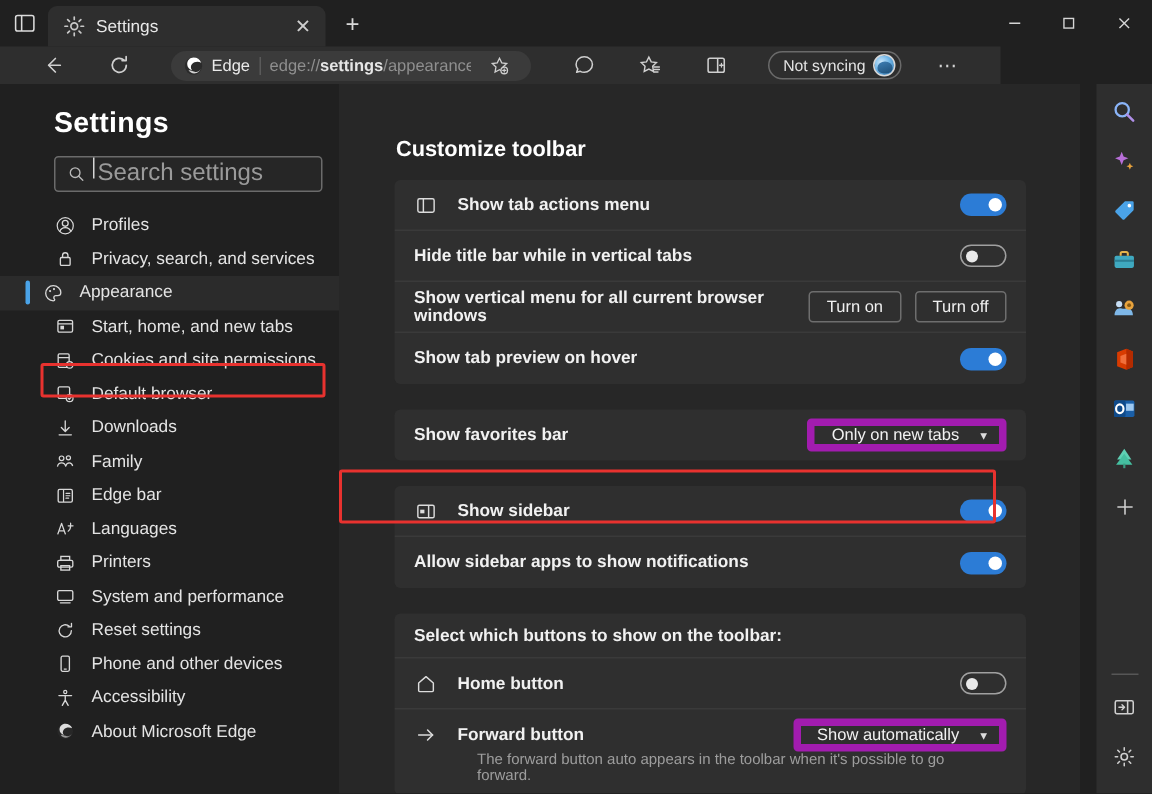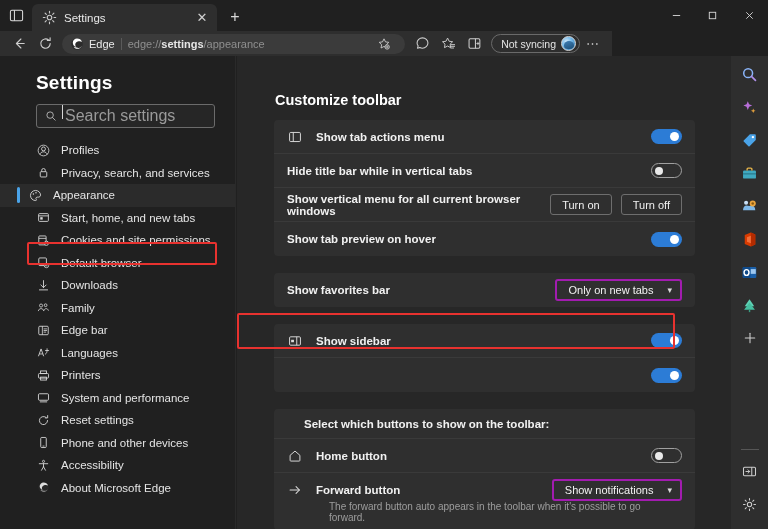--- a/index.html
+++ b/index.html
@@ -42,22 +42,22 @@
     position: absolute; right: 0; top: 0; display: flex; height: 31px;
   }
   .wc {
     width: 36px; height: 31px; display: flex; align-items: center; justify-content: center;
     color: #d6d6d6; font-size: 11px;
   }
   .wc.close { width: 38px; }
 
   
   .toolbar {
-    position: absolute; top: 31px; left: 0; width: 612px; height: 25px;
-    background: #2e2e2e; display: flex; align-items: center; padding: 0 6px; gap: 0;
+    position: absolute; top: 31px; left: 0; width: 667px; height: 25px;
+    background: #2e2e2e; display: flex; align-items: center; padding: 0 22px; gap: 18px;
   }
   .tb-btn {
     width: 26px; height: 21px; display: flex; align-items: center; justify-content: center;
     color: #c9c9c9; border-radius: 4px; flex: 0 0 auto;
   }
   .omnibox {
     flex: 1 1 auto; height: 20px; background: #3b3b3b; border-radius: 11px;
     display: flex; align-items: center; padding: 0 8px; margin: 0 4px; gap: 6px;
     min-width: 0; position: relative;
   }
@@ -115,21 +115,21 @@
     content:""; position:absolute; left:17px; top:3px; width:2.5px; height:16px;
     background:#4aa3e8; border-radius:2px;
   }
   .nav-annot {
     position: absolute; left: 27px; top: 186px; width: 190px; height: 23px;
     border: 2px solid #e8322f; border-radius: 2px; pointer-events: none;
   }
 
   
   .content-pane {
-    position: absolute; left: 237px; top: 0; width: 494px; height: 473px;
+    position: absolute; left: 226px; top: 0; width: 494px; height: 473px;
     background: #272727; overflow: hidden;
   }
   .content-inner { position: absolute; left: 0; top: -6px; width: 494px; padding: 0 36px 0 37px; }
   .section-h {
     color: #ffffff; font-size: 14.5px; font-weight: 600; padding: 42px 0 12px 1px;
   }
   .card { background: #2f2f2f; border-radius: 4px; overflow: hidden; }
   .card + .card { margin-top: 17px; }
   .row {
     min-height: 34px; display: flex; align-items: center; padding: 0 13px 0 13px;
@@ -138,40 +138,40 @@
   .row:last-child { border-bottom: none; }
   .row .ricon {
     width: 15px; height: 15px; flex: 0 0 15px; margin-right: 14px;
     display: flex; align-items: center; justify-content: center; color: #dcdcdc;
   }
   .row .rlabel { color: #f1f1f1; font-size: 11.5px; font-weight: 600; flex: 1 1 auto; }
   .row .rright { margin-left: auto; display: flex; align-items: center; gap: 9px; }
   .row-sub { font-size: 10px; color: #9d9d9d; padding: 0 13px 7px 42px; font-weight: 400; }
   .row.stacked { flex-wrap: wrap; padding-top: 6px; padding-bottom: 0; align-items: center; }
   .row.header-row { min-height: 30px; }
-  .row.header-row .rlabel { font-size: 11.5px; margin-left: 17px; }
+  .row.header-row .rlabel { font-size: 11.5px; }
 
   
   .toggle { width: 31px; height: 15px; border-radius: 9px; position: relative; flex: 0 0 auto; }
   .toggle.on { background: #2c7cd6; }
   .toggle.on::after {
     content:""; position:absolute; right:3px; top:3px; width:9px; height:9px; border-radius:50%; background:#fff;
   }
   .toggle.off { background: transparent; border: 1px solid #a0a0a0; }
   .toggle.off::after {
     content:""; position:absolute; left:3px; top:2.5px; width:8px; height:8px; border-radius:50%; background:#e9e9e9;
   }
   
   .btn {
     height: 21px; border: 1px solid #6e6e6e; border-radius: 3px; background: transparent;
     color: #f0f0f0; font-size: 11px; padding: 0 11px; display: flex; align-items: center;
     font-family: "Liberation Sans", sans-serif; white-space: nowrap;
   }
   .select {
-    height: 22px; border: 2px solid #a21caf; border-radius: 3px; background: transparent;
+    height: 22px; border: 5px solid #a21caf; border-radius: 3px; background: transparent;
     color: #f2f2f2; font-size: 11px; padding: 0 8px 0 11px; display: flex; align-items: center;
     gap: 14px; white-space: nowrap;
   }
   .select .chev { font-size: 9px; color: #dcdcdc; }
 
   .annot-sidebar {
     position: absolute; left: 0px; top: 263px; width: 438px; height: 36px;
     border: 2px solid #e8322f; border-radius: 2px; pointer-events: none; z-index: 5;
   }
 
@@ -555,20 +555,21 @@
                 <rect x="3.6" y="6.6" width="3.2" height="2.8" fill="#dcdcdc"></rect>
               </svg>
             </span>
             <span class="rlabel">Show sidebar</span>
             <span class="rright">
               <span class="toggle on"></span>
             </span>
           </div>
 
           <div class="row">
+            <span class="rlabel">Allow sidebar apps to show notifications</span>
             <span class="rright">
               <span class="toggle on"></span>
             </span>
           </div>
         </div>
 
         <div class="card">
           <div class="row header-row">
             <span class="rlabel">Select which buttons to show on the toolbar:</span>
           </div>
@@ -588,21 +589,21 @@
           <div class="row stacked">
             <span class="ricon">
               <svg width="14" height="14" viewBox="0 0 16 16">
                 <line x1="2.4" y1="8" x2="13" y2="8" stroke="#dcdcdc" stroke-width="1.2" stroke-linecap="round"></line>
                 <path d="M9.2 4.2L13 8l-3.8 3.8" fill="none" stroke="#dcdcdc" stroke-width="1.2" stroke-linecap="round" stroke-linejoin="round"></path>
               </svg>
             </span>
             <span class="rlabel">Forward button</span>
             <span class="rright">
               <span class="select">
-                <span>Show notifications</span>
+                <span>Show automatically</span>
                 <span class="chev">▾</span>
               </span>
             </span>
             <div class="row-sub" style="width:100%">The forward button auto appears in the toolbar when it's possible to go forward.</div>
           </div>
         </div>
 
         <div class="annot-sidebar"></div>
       </div>
 

